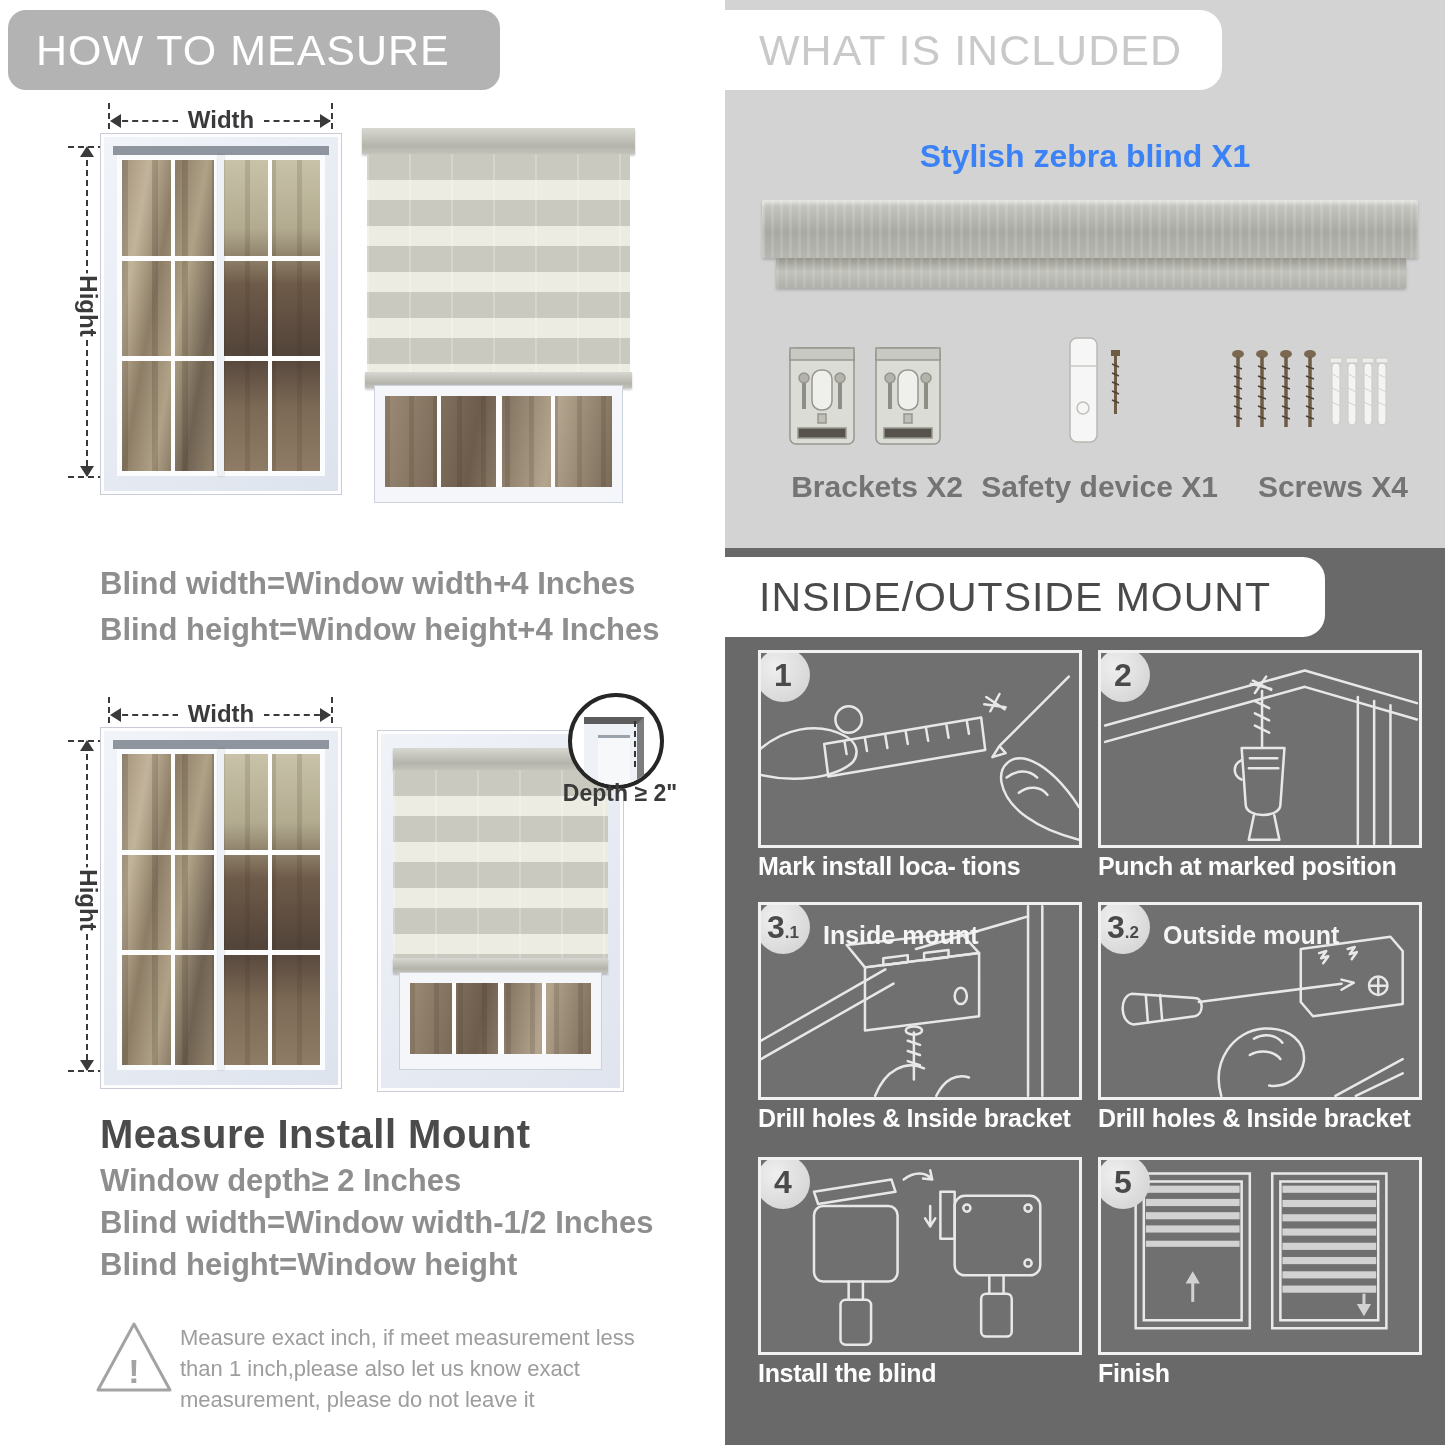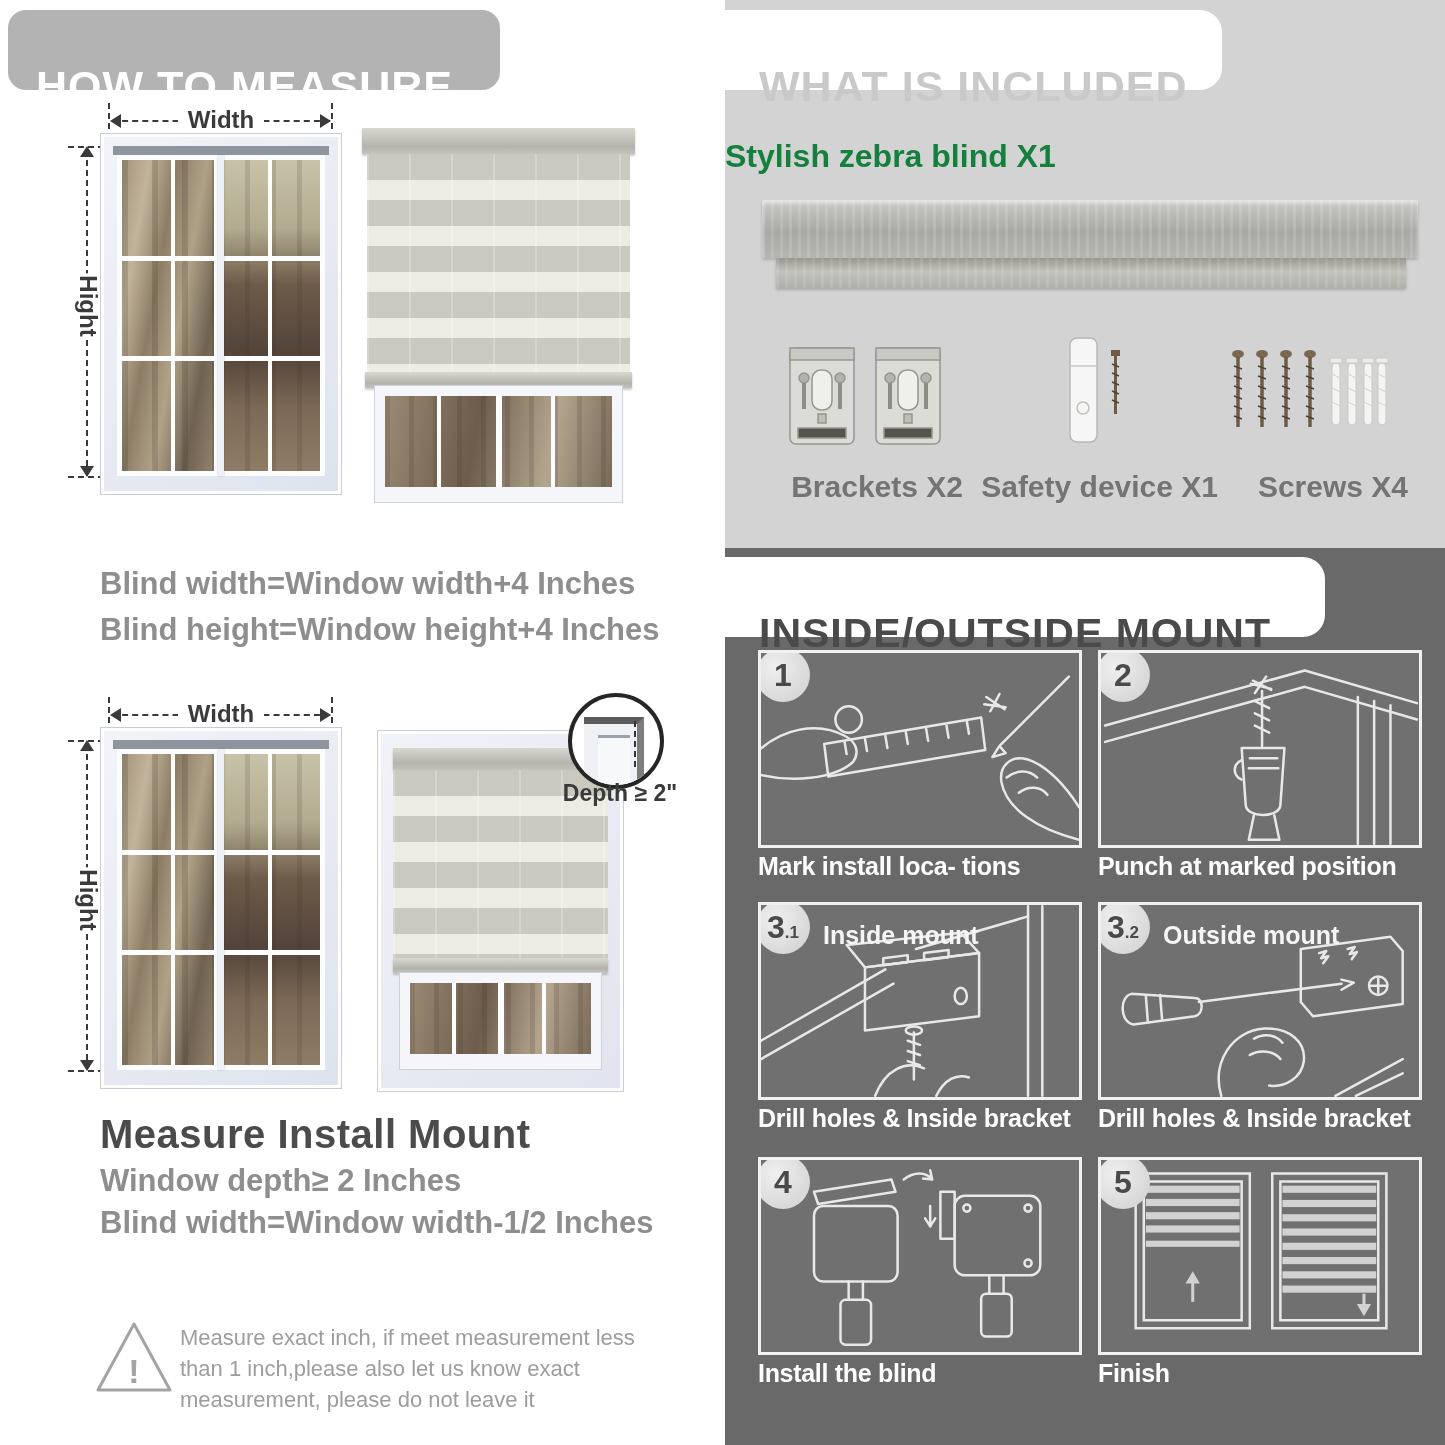--- a/index.html
+++ b/index.html
@@ -1,21 +1,21 @@
 <!DOCTYPE html>
 <html><head>
 <meta charset="utf-8">
 <style>
   html,body{margin:0;padding:0;background:#fff;font-family:"Liberation Sans",sans-serif;}
   .page{position:relative;width:1445px;height:1445px;overflow:hidden;background:#fff;}
   .abs{position:absolute;}
 
   
   .hdr{position:absolute;border-radius:18px;}
-  .hdr span{display:block;font-weight:bold;letter-spacing:1px;margin-top:36px;}
+  .hdr span{display:block;font-weight:normal;letter-spacing:1px;}
   .hdr-gray{left:8px;top:10px;width:492px;height:80px;background:#b3b3b3;}
   .hdr-gray span{color:#fff;font-size:43px;line-height:80px;padding-left:28px;}
   .hdr-wii{left:725px;top:10px;width:497px;height:80px;background:#fff;border-radius:0 22px 22px 0;}
   .hdr-wii span{color:#c9c9c9;font-size:43px;line-height:80px;padding-left:34px;}
   .hdr-iom{left:725px;top:557px;width:600px;height:80px;background:#fff;border-radius:0 22px 22px 0;}
   .hdr-iom span{color:#4a4a4a;font-size:41px;line-height:80px;padding-left:34px;}
 
   
   .right-top{position:absolute;left:725px;top:0;width:720px;height:548px;background:#d3d3d3;}
   .right-bottom{position:absolute;left:725px;top:548px;width:720px;height:897px;background:#696969;}
@@ -63,21 +63,21 @@
   .mag-f2{position:absolute;left:26px;top:38px;right:30px;bottom:-10px;border-top:3px solid #9aa2ac;background:#f7f8fa;}
   .mag-dash{position:absolute;right:24px;top:24px;height:46px;border-left:2px dashed #333;}
 
   
   .h2{position:absolute;font-weight:bold;font-size:40px;color:#4b4b4b;letter-spacing:.5px;}
   .bodyline{position:absolute;font-weight:bold;font-size:31px;color:#8e8e8e;}
   .noteline{position:absolute;font-size:22px;color:#9d9d9d;line-height:31px;white-space:pre-line;}
   .bang{position:absolute;font-weight:bold;font-size:34px;color:#a3a3a3;text-align:center;}
 
   
-  .blindlabel{position:absolute;left:725px;top:138px;width:720px;text-align:left;font-weight:bold;font-size:32px;color:#15803d;}
+  .blindlabel{position:absolute;left:725px;top:138px;width:720px;text-align:center;font-weight:bold;font-size:32px;color:#3b82f6;}
   .headrail{position:absolute;left:762px;top:200px;width:656px;height:58px;border-radius:2px;
      background:repeating-linear-gradient(90deg,rgba(255,255,255,.12) 0 3px,rgba(0,0,0,0) 3px 9px),linear-gradient(180deg,#cacac6,#a9a9a3 55%,#b6b6b0);
      box-shadow:inset 0 3px 4px rgba(255,255,255,.55),0 2px 3px rgba(0,0,0,.18);}
   .headrail-lip{position:absolute;left:776px;top:258px;width:630px;height:30px;
      background:repeating-linear-gradient(90deg,rgba(255,255,255,.1) 0 3px,rgba(0,0,0,0) 3px 9px),linear-gradient(180deg,#97978f,#c3c3bd 45%,#b0b0aa);
      box-shadow:0 2px 3px rgba(0,0,0,.2);}
   .itemlabel{position:absolute;top:470px;text-align:right;font-weight:bold;font-size:30px;color:#747474;}
 
   
   .stepbox{position:absolute;width:318px;height:192px;border:3px solid #f1f1f1;background:#707070;overflow:hidden;}
@@ -199,20 +199,21 @@
     <div class="mag" style="left:568px;top:693px;">
       <div class="mag-f1"></div>
       <div class="mag-f2"></div>
       <div class="mag-dash"></div>
     </div>
     <div class="mlabel" style="left:555px;top:780px;width:130px;font-size:23px;">Depth ≥ 2"</div>
 
     <div class="h2" style="left:100px;top:1112px;">Measure Install Mount</div>
     <div class="bodyline" style="left:100px;top:1163px;">Window depth≥ 2 Inches</div>
     <div class="bodyline" style="left:100px;top:1205px;">Blind width=Window width-1/2 Inches</div>
+    <div class="bodyline" style="left:100px;top:1247px;">Blind height=Window height</div>
 
     <svg class="abs" style="left:92px;top:1318px;" width="84" height="80" viewBox="0 0 84 80">
       <path d="M42 6 L78 72 L6 72 Z" fill="none" stroke="#a3a3a3" stroke-width="3" stroke-linejoin="round"></path>
     </svg>
     <div class="bang" style="left:92px;top:1352px;width:84px;">!</div>
     <div class="noteline" style="left:180px;top:1322px;width:480px;">Measure exact inch, if meet measurement less
 than 1 inch,please also let us know exact
 measurement, please do not leave it</div>
   </section>
 

